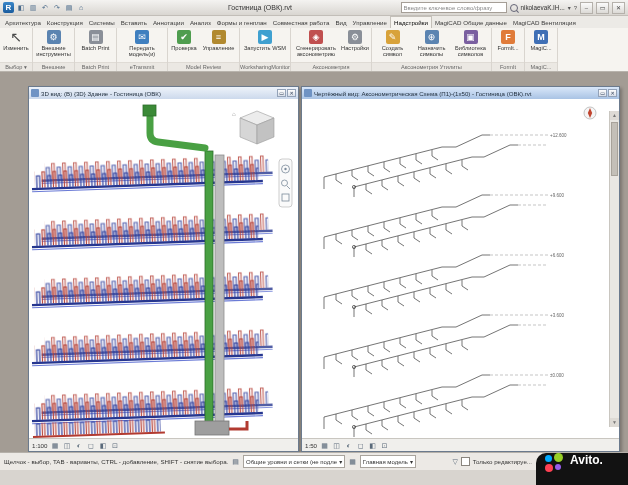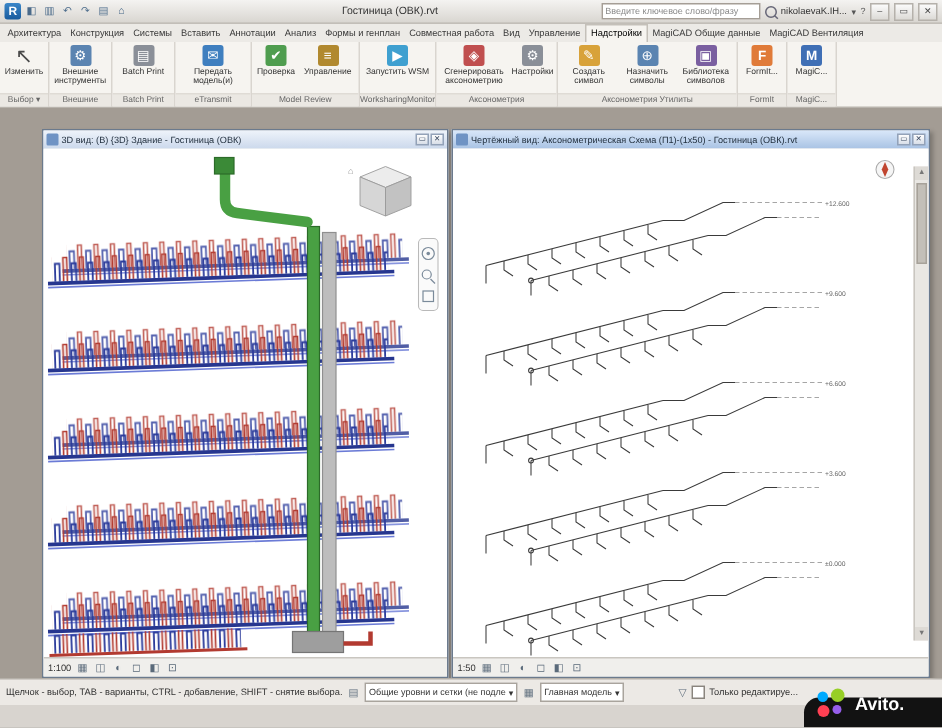--- a/index.html
+++ b/index.html
@@ -52,21 +52,21 @@
   .sarrow.bot{position:absolute;bottom:0;left:0;right:0;}
   
   .statusbar{position:absolute;left:0;right:0;bottom:15px;height:17px;background:#ece9e5;border-top:1px solid #b5b0a9;display:flex;align-items:center;gap:4px;padding:0 4px;font-size:6.2px;color:#333;z-index:41;}
   .sb-hint{white-space:nowrap;}
   .sb-select{display:flex;align-items:center;border:1px solid #a9a49d;background:#fff;height:11px;padding:0 2px;font-size:6px;gap:2px;white-space:nowrap;}
   .sbicon{font-size:7px;color:#5a6a7a;}
   .sb-right{margin-left:auto;display:flex;align-items:center;gap:3px;padding-right:92px;white-space:nowrap;}
   .cbx{width:7px;height:7px;border:1px solid #8a857e;background:#fff;display:inline-block;}
   .bottomstrip{position:absolute;left:0;right:0;bottom:0;height:15px;background:#d8d4cf;z-index:40;}
   
-  .avito{position:absolute;right:0;bottom:0;width:92px;height:20px;background:#121212;border-radius:10px 0 0 0;display:flex;align-items:center;gap:6px;padding:0 4px 12px 8px;z-index:60;box-sizing:border-box;}
+  .avito{position:absolute;right:0;bottom:0;width:92px;height:32px;background:#121212;border-radius:10px 0 0 0;display:flex;align-items:flex-start;gap:6px;padding:0 4px 12px 8px;z-index:60;box-sizing:border-box;}
   .alogo{position:relative;width:20px;height:20px;flex:none;}
   .alogo i{position:absolute;border-radius:50%;}
   .alogo .d1{width:7px;height:7px;background:#00aaff;left:1px;top:2px;}
   .alogo .d2{width:9px;height:9px;background:#97cf26;left:10px;top:0;}
   .alogo .d3{width:8px;height:8px;background:#ff4053;left:1px;top:11px;}
   .alogo .d4{width:6px;height:6px;background:#965eeb;left:11px;top:11px;}
   .atext{color:#fff;font-size:12px;font-weight:bold;}
 </style>
 </head>
 <body>

